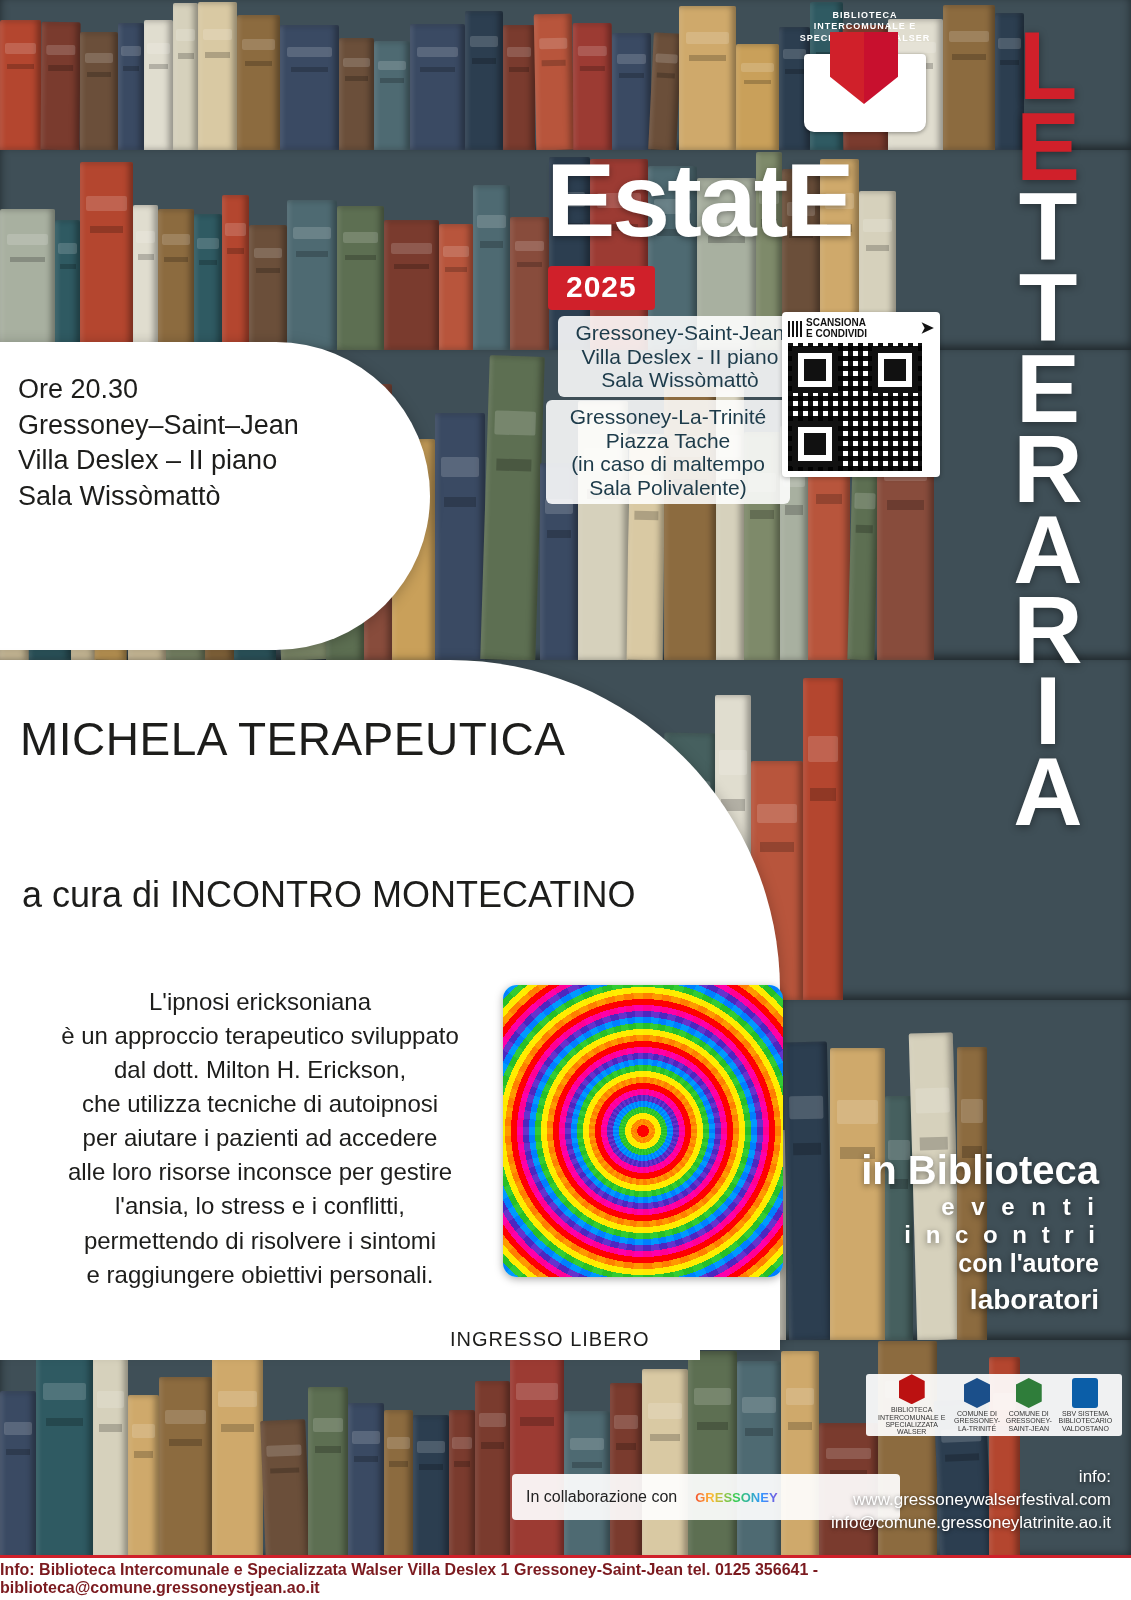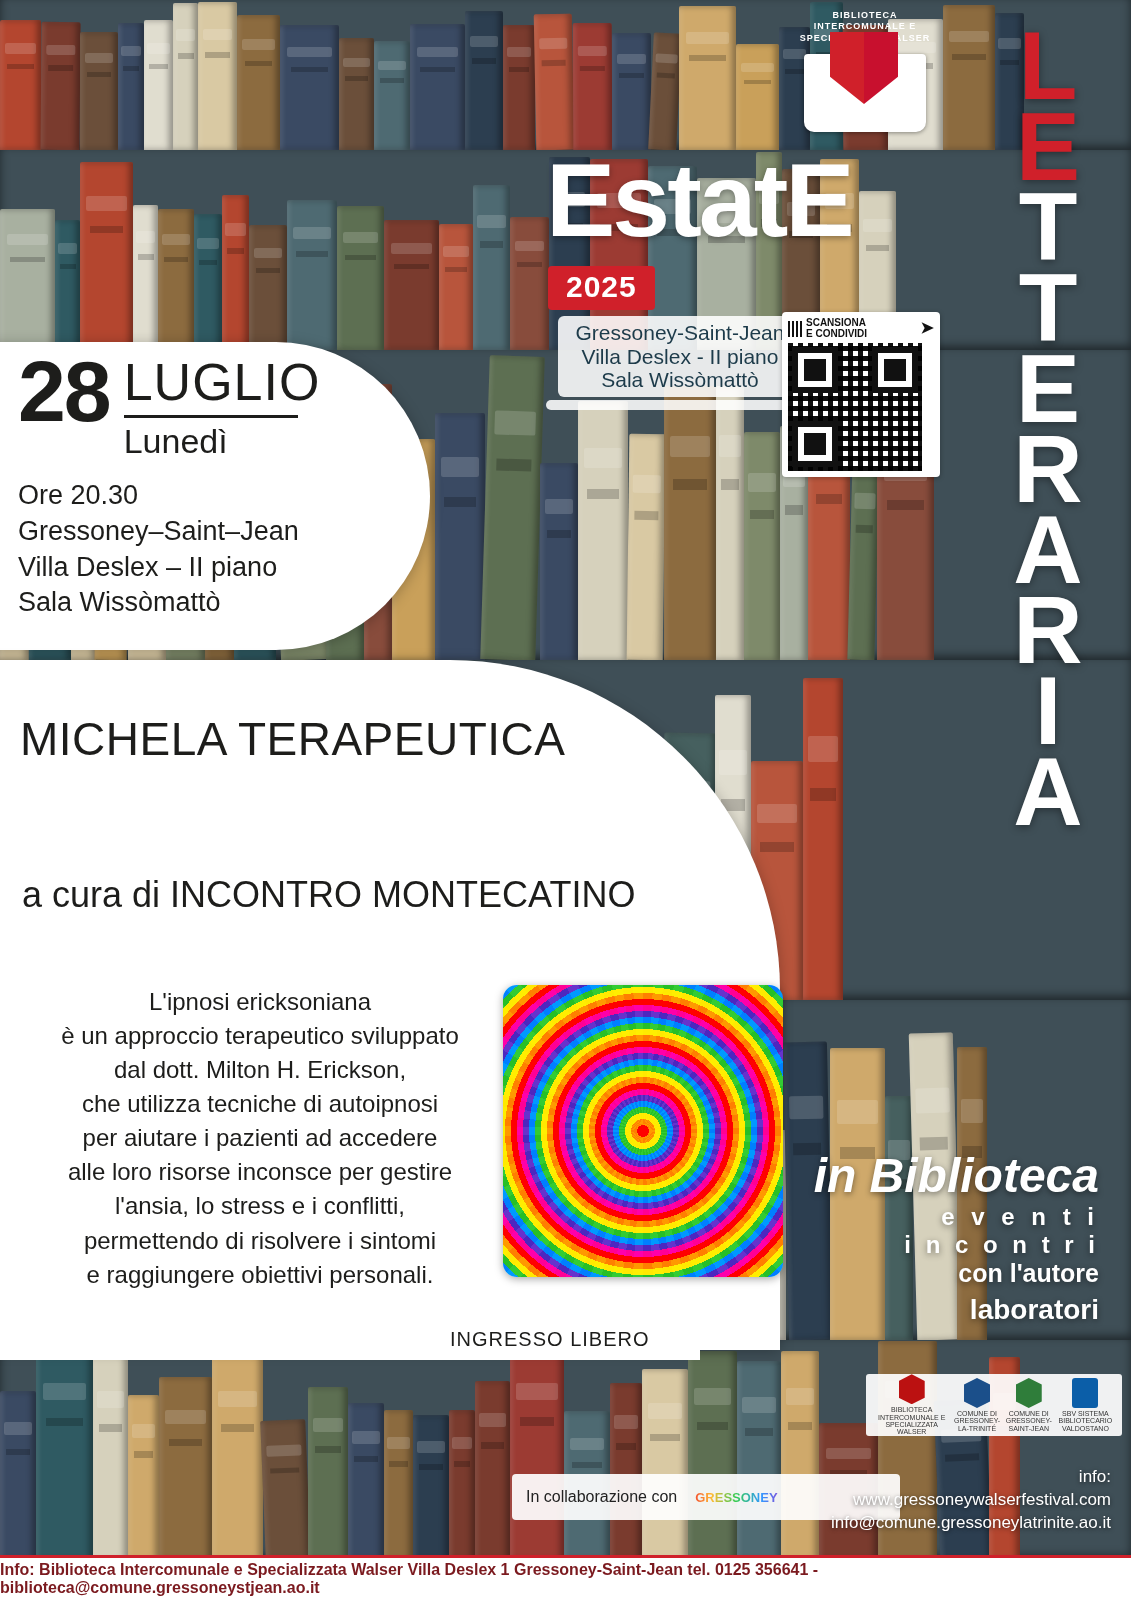--- a/index.html
+++ b/index.html
@@ -320,21 +320,21 @@
 
   
   .in-biblio {
     position: absolute;
     right: 32px;
     top: 1148px;
     text-align: right;
     color: #fff;
     text-shadow: 0 2px 6px rgba(0,0,0,.45);
   }
-  .in-biblio .l1 { font-size: 48px; font-weight: bold; font-style: italic; }
+  .in-biblio .l1 { font-size: 40px; font-weight: bold; }
   .in-biblio .l2 { font-size: 24px; letter-spacing: 5px; font-weight: bold; }
   .in-biblio .l3 { font-size: 24px; letter-spacing: 4px; font-weight: bold; }
   .in-biblio .l4 { font-size: 25px; font-weight: bold; }
   .in-biblio .l5 { font-size: 28px; font-weight: bold; margin-top: 6px; }
 
   
   .logos {
     position: absolute;
     left: 866px;
     top: 1374px;
@@ -626,28 +626,20 @@
         <div class="book" style="width: 52px; height: 72.6039%; background: rgb(44, 62, 80); transform: rotate(-2.4deg);"></div>
         <div class="book" style="width: 31px; height: 92.3964%; background: rgb(180, 70, 47);"></div>
       </div>
   </div>
 
   <div class="panel-date"></div>
   <div class="panel-main"></div>
   <div class="panel-main-fill"></div>
 
   <div class="date-wrap">
-    <div class="date-row">
-      <div class="date-num">28</div>
-      <div class="date-right">
-        <div class="date-month">LUGLIO</div>
-        <div class="date-rule"></div>
-        <div class="date-day">Lunedì</div>
-      </div>
-    </div>
     <div class="date-details" style="white-space:pre-line">Ore 20.30
 Gressoney–Saint–Jean
 Villa Deslex – II piano
 Sala Wissòmattò</div>
   </div>
 
   <div class="estate"><span>EstatE</span></div>
   <div class="year-badge">2025</div>
 
   <div class="vert">
@@ -668,20 +660,24 @@
     <div class="emblem-book"></div>
     <div class="emblem-shield"></div>
   </div>
 
   <div class="venue venue-a">
     <div style="white-space:pre-line">Gressoney-Saint-Jean
 Villa Deslex - II piano
 Sala Wissòmattò</div>
   </div>
   <div class="venue venue-b">
+    <div style="white-space:pre-line">Gressoney-La-Trinité
+Piazza Tache
+(in caso di maltempo
+Sala Polivalente)</div>
   </div>
 
   <div class="qr-card">
     <div class="qr-head">
       <span style="display:inline-block;width:14px;height:16px;background:repeating-linear-gradient(90deg,#111 0 2px,#fff 2px 4px)"></span>
       <span style="white-space:pre-line;flex:1">SCANSIONA
 E CONDIVIDI</span>
       <span style="font-size:16px">➤</span>
     </div>
     <div class="qr-code">

